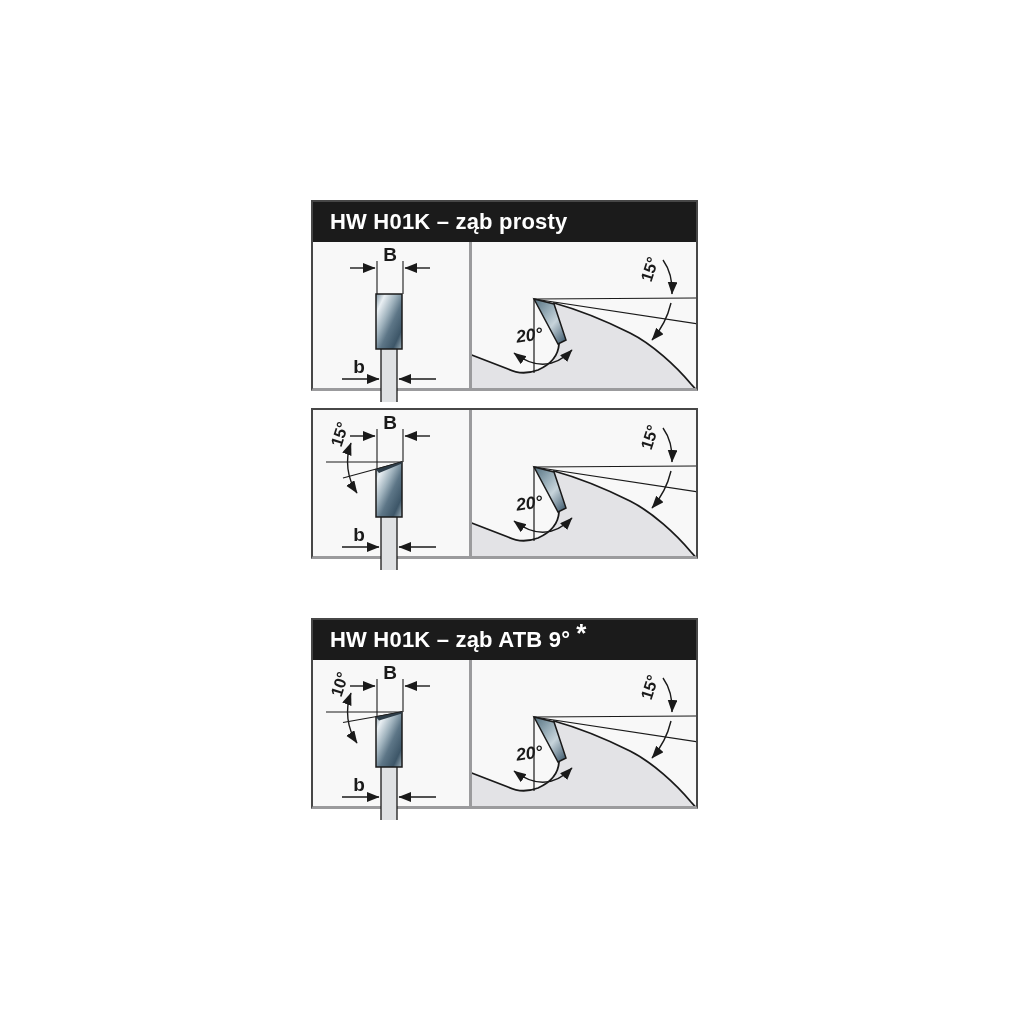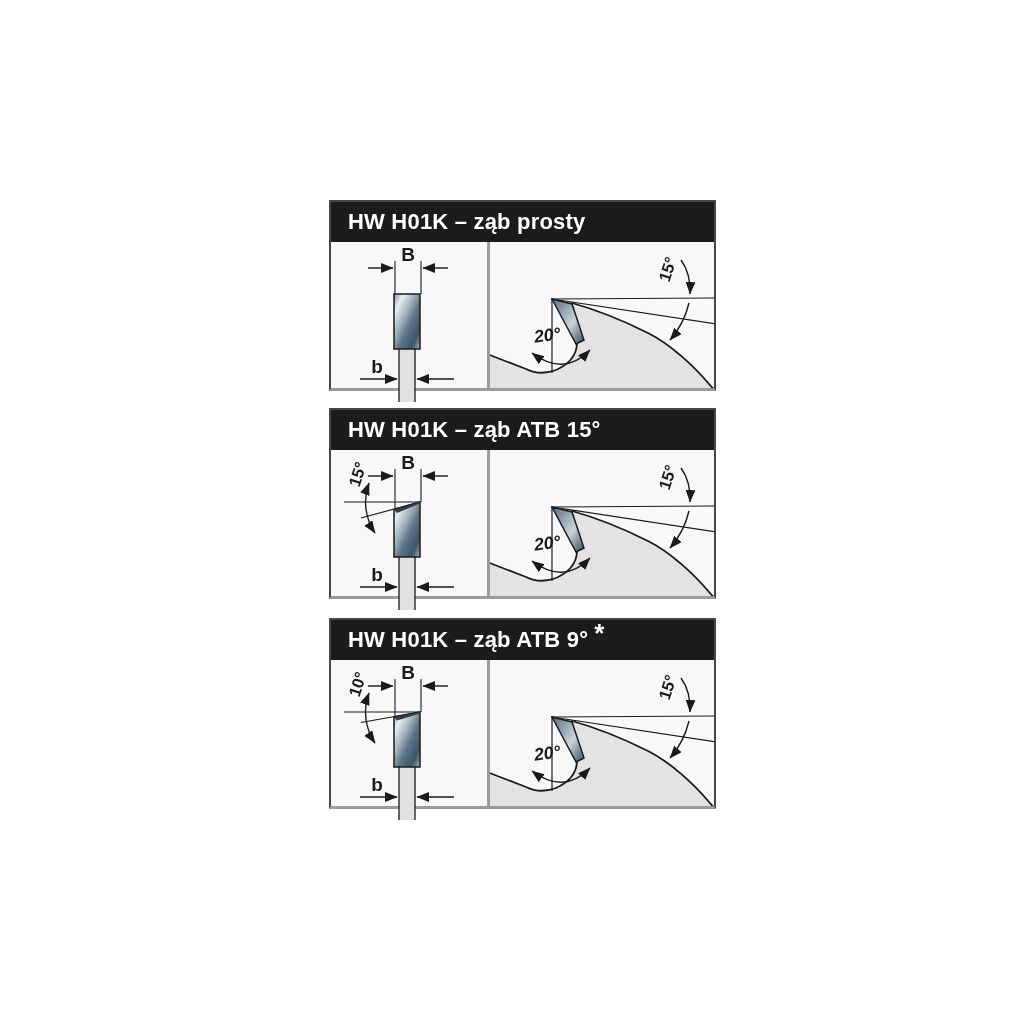--- a/index.html
+++ b/index.html
@@ -1,18 +1,18 @@
 <!DOCTYPE html>
 <html><head>
 <meta charset="utf-8">
 <style>
   html,body{margin:0;padding:0;background:#ffffff;width:1010px;height:1010px;
     font-family:"Liberation Sans", sans-serif;}
   .stage{position:relative;width:1010px;height:1010px;overflow:hidden;background:#ffffff;}
-  .panel{position:absolute;left:329px;width:383px;background:#e5e5e5;
+  .panel{position:absolute;left:311px;width:383px;background:#e5e5e5;
     border:2px solid #474747;border-bottom:3px solid #9b9b9d;}
   .panel-header{height:40px;background:#1b1b1b;color:#ffffff;display:flex;
     align-items:center;padding-left:17px;font-size:22px;font-weight:700;letter-spacing:.2px;}
   .panel-header .sup{font-size:26px;margin-left:6px;transform:translateY(-7px);font-weight:700;}
   .panel-body{display:flex;height:146px;}
   .sub-left{width:156px;position:relative;border-right:3px solid #9b9b9d;background:#f8f8f8;}
   .sub-right{flex:1;position:relative;background:#f8f8f8;overflow:hidden;}
   .sub-left svg{position:absolute;top:0;left:0;overflow:visible;z-index:3;}
   .sub-right svg{position:absolute;top:0;left:0;}
   svg text{font-family:"Liberation Sans", sans-serif;font-weight:700;fill:#1a1a1a;}
@@ -87,24 +87,20 @@
           <text x="58" y="99" text-anchor="middle" class="lbl-hook" transform="rotate(-8 58 99)">20°</text>
           <path d="M 191,18 Q 201,32 200,52" fill="none" stroke="#1a1a1a" stroke-width="1.4" marker-end="url(#arrE)"></path>
           <path d="M 199,61 Q 194,82 180,98" fill="none" stroke="#1a1a1a" stroke-width="1.4" marker-end="url(#arrE)"></path>
           <text x="183" y="29" text-anchor="middle" class="lbl-ang" transform="rotate(-72 183 29)">15°</text>
         </svg>
       </div>
     </div>
   </div>
 
   <div class="panel" style="top:408px">
-    <div class="panel-header">
-      <span>HW H01K – ząb ATB 15°</span>
-      <span class="sup"></span>
-    </div>
     <div class="panel-body">
       <div class="sub-left">
         <svg width="156" height="162" viewBox="0 0 156 162">
           <line x1="64" y1="19" x2="64" y2="58" stroke="#1a1a1a" stroke-width="1.1"></line>
           <line x1="90" y1="19" x2="90" y2="52" stroke="#1a1a1a" stroke-width="1.1"></line>
           <line x1="37" y1="26" x2="62" y2="26" stroke="#1a1a1a" stroke-width="1.4" marker-end="url(#arrE)"></line>
           <line x1="117" y1="26" x2="92" y2="26" stroke="#1a1a1a" stroke-width="1.4" marker-end="url(#arrE)"></line>
           <text x="77" y="19" text-anchor="middle" class="lbl-dim">B</text>
 
           <line x1="13" y1="52" x2="89" y2="52" stroke="#1a1a1a" stroke-width="1.2"></line>

